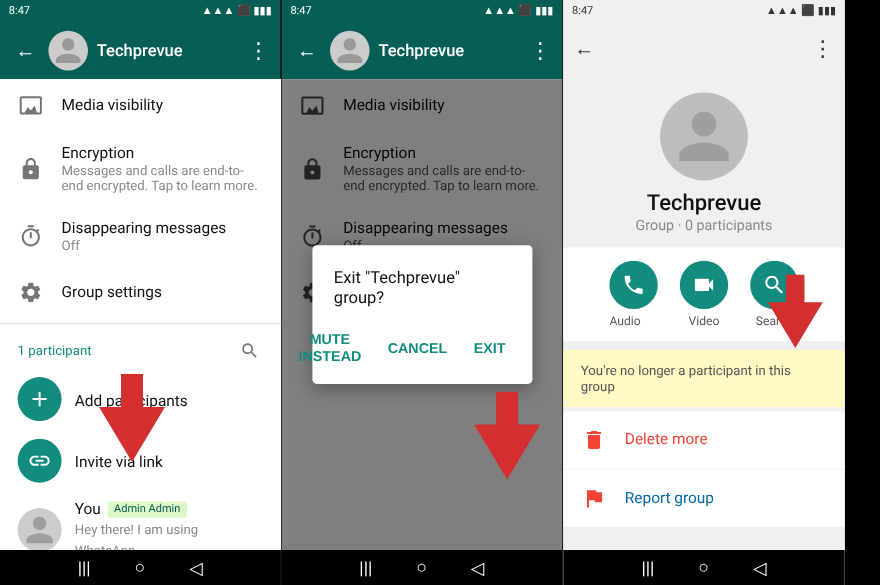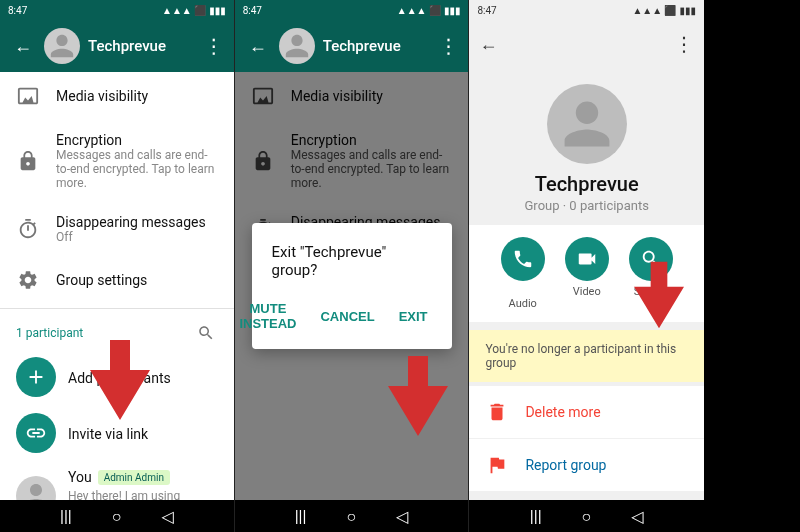--- a/index.html
+++ b/index.html
@@ -45,21 +45,21 @@
     .modal-btn.exit { color: #128C7E; }
 
     .nav-bar { height: 32px; background: #000; display: flex; align-items: center; justify-content: center; gap: 40px; }
     .nav-btn { color: white; font-size: 16px; }
 
     
     .search-icon-small { width: 24px; height: 24px; display: flex; align-items: center; justify-content: center; cursor: pointer; }
 
     .you-avatar { width: 40px; height: 40px; border-radius: 50%; background: #ccc; overflow: hidden; display: flex; align-items: center; justify-content: center; flex-shrink: 0; }
 
-    .panels-container { display: flex; width: 704px; height: 532px; }
+    .panels-container { display: flex; width: 768px; height: 532px; }
     .single-panel { display: flex; flex-direction: column; width: calc(800px / 3); border-right: 1px solid #222; position: relative; overflow: hidden; }
     .single-panel:last-child { border-right: none; }
   </style>
 </head>
 <body>
 
 <div class="panels-container">
 
   <div class="single-panel">
 
@@ -294,21 +294,21 @@
         <div style="width:80px; height:80px; border-radius:50%; background:#bdbdbd; display:flex; align-items:center; justify-content:center;">
           <svg width="56" height="56" viewBox="0 0 24 24" fill="#9e9e9e">
               <path d="M12 12c2.7 0 4.8-2.1 4.8-4.8S14.7 2.4 12 2.4 7.2 4.5 7.2 7.2 9.3 12 12 12zm0 2.4c-3.2 0-9.6 1.6-9.6 4.8v2.4h19.2v-2.4c0-3.2-6.4-4.8-9.6-4.8z"></path>
             </svg>
         </div>
         <span style="font-size:20px; font-weight:500; color:#111; margin-top:8px;">Techprevue</span>
         <span style="font-size:13px; color:#888; margin-top:2px;">Group · 0 participants</span>
       </div>
 
       <div style="display:flex; justify-content:center; gap:20px; padding:12px 16px 12px; background:white; margin-bottom:8px;">
-        <div style="display:flex; flex-direction:column; align-items:center; gap:16px; cursor:pointer;">
+        <div style="display:flex; flex-direction:column; gap:4px; cursor:pointer;">
           <div style="width:44px; height:44px; border-radius:50%; background:#128C7E; display:flex; align-items:center; justify-content:center;">
             <svg width="22" height="22" viewBox="0 0 24 24" fill="white">
                 <path d="M6.62 10.79c1.44 2.83 3.76 5.14 6.59 6.59l2.2-2.2c.27-.27.67-.36 1.02-.24 1.12.37 2.33.57 3.57.57.55 0 1 .45 1 1V20c0 .55-.45 1-1 1-9.39 0-17-7.61-17-17 0-.55.45-1 1-1h3.5c.55 0 1 .45 1 1 0 1.25.2 2.45.57 3.57.11.35.03.74-.25 1.02l-2.2 2.2z"></path>
               </svg>
           </div>
           <span style="font-size:11px; color:#555;">Audio</span>
         </div>
         <div style="display:flex; flex-direction:column; align-items:center; gap:4px; cursor:pointer;">
           <div style="width:44px; height:44px; border-radius:50%; background:#128C7E; display:flex; align-items:center; justify-content:center;">
             <svg width="22" height="22" viewBox="0 0 24 24" fill="white">

